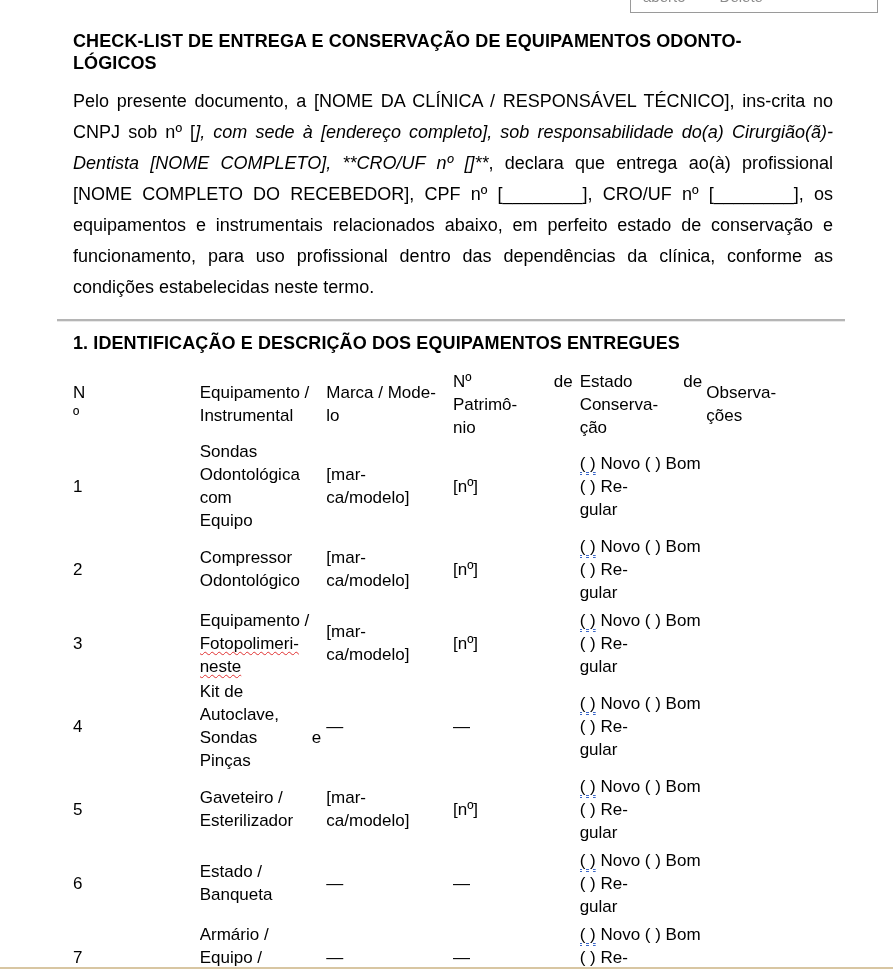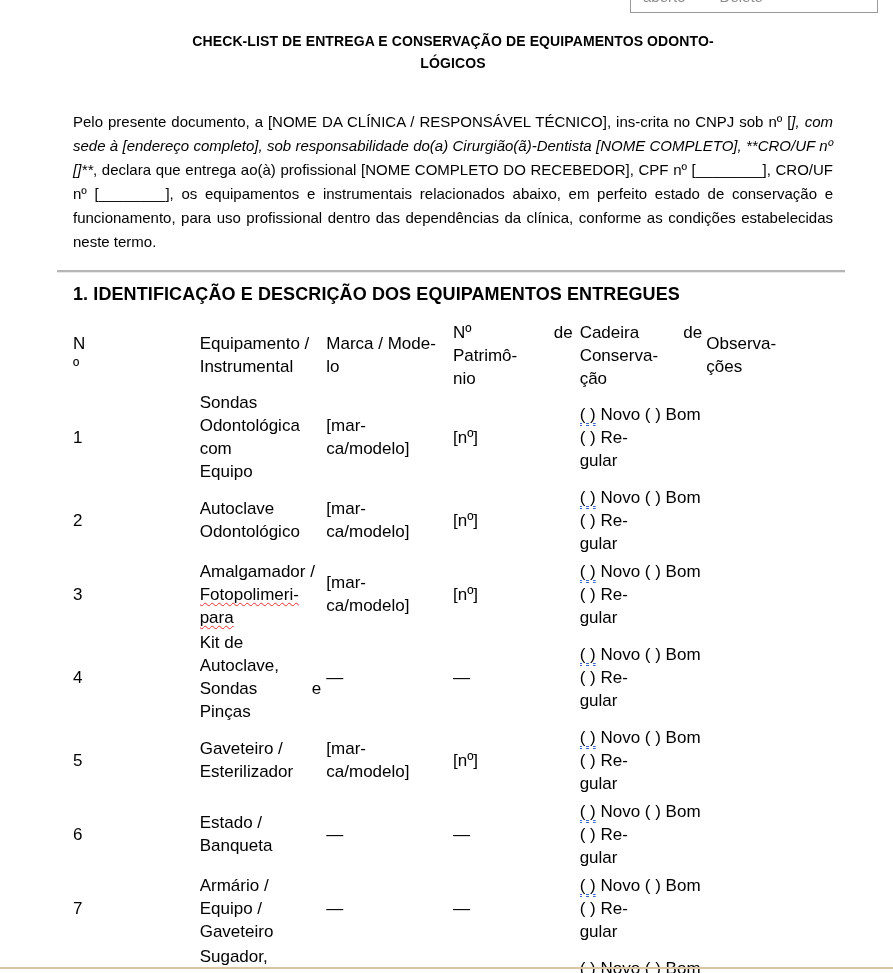--- a/index.html
+++ b/index.html
@@ -13,25 +13,25 @@
     position:absolute;left:630px;top:-3px;width:246px;height:14px;
     background:#fff;border:1px solid #9a9a9a;overflow:hidden;z-index:5;
   }
   .overlay-row{
     position:absolute;top:-10px;left:12px;display:flex;gap:34px;
     font-size:15px;color:#8b8b8b;white-space:nowrap;
   }
   
   .content{position:absolute;left:73px;top:30px;width:760px;}
   .doc-title{
-    margin:0;font-size:14px;line-height:22px;font-weight:bold;
-    text-align:center;white-space:pre-line;letter-spacing:.1px;
+    margin:0;font-size:18px;line-height:22px;font-weight:bold;
+    text-align:left;white-space:pre-line;letter-spacing:.1px;
   }
   .intro{
-    margin:36px 0 0 0;font-size:15px;line-height:24px;text-align:justify;
+    margin:12px 0 0 0;font-size:18px;line-height:31px;text-align:justify;
   }
   .italic{font-style:italic;}
   .rule{
     margin:16px 0 0 -16px;width:788px;height:0;
     border-top:2px solid #b5b5b5;border-bottom:1px solid #e8e8e8;
   }
   .section-heading{
     margin:11px 0 15px 0;font-size:18px;line-height:20px;font-weight:bold;letter-spacing:.1px;
   }
   table.equip{
@@ -89,53 +89,53 @@
     <thead>
         <tr>
           <th class="col-num">N
 º</th>
           <th class="col-equip">Equipamento / Instrumental</th>
           <th class="col-marca">Marca / Mode-
 lo</th>
           <th class="col-patrimonio just">Nº de
 Patrimô-
 nio</th>
-          <th class="col-estado just">Cadeira de
+          <th class="col-estado just">Estado de
 Conserva-
 ção</th>
           <th class="col-obs">Observa-
 ções</th>
         </tr>
       </thead>
     <tbody>
         <tr>
           <td class="col-num">1</td>
           <td class="col-equip just"><span>Sondas Odontológica com
 Equipo</span></td>
           <td class="col-marca">[mar-
 ca/modelo]</td>
           <td class="col-patrimonio">[nº]</td>
           <td class="col-estado"><span class="gram">( )</span> <span>Novo ( ) Bom ( ) Re-
 gular</span></td>
           <td class="col-obs"></td>
         </tr>
         <tr>
           <td class="col-num">2</td>
-          <td class="col-equip"><span>Autoclave Odontológico</span></td>
+          <td class="col-equip"><span>Compressor Odontológico</span></td>
           <td class="col-marca">[mar-
 ca/modelo]</td>
           <td class="col-patrimonio">[nº]</td>
           <td class="col-estado"><span class="gram">( )</span> <span>Novo ( ) Bom ( ) Re-
 gular</span></td>
           <td class="col-obs"></td>
         </tr>
         <tr>
           <td class="col-num">3</td>
-          <td class="col-equip just"><span>Amalgamador / </span><span class="spell">Fotopolimeri-
-para</span></td>
+          <td class="col-equip just"><span>Equipamento / </span><span class="spell">Fotopolimeri-
+neste</span></td>
           <td class="col-marca">[mar-
 ca/modelo]</td>
           <td class="col-patrimonio">[nº]</td>
           <td class="col-estado"><span class="gram">( )</span> <span>Novo ( ) Bom ( ) Re-
 gular</span></td>
           <td class="col-obs"></td>
         </tr>
         <tr>
           <td class="col-num">4</td>
           <td class="col-equip just"><span>Kit de Autoclave, Sondas e

